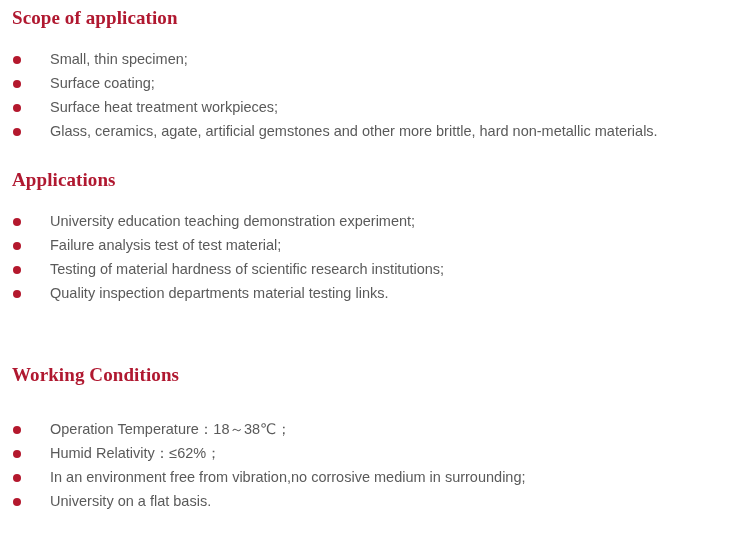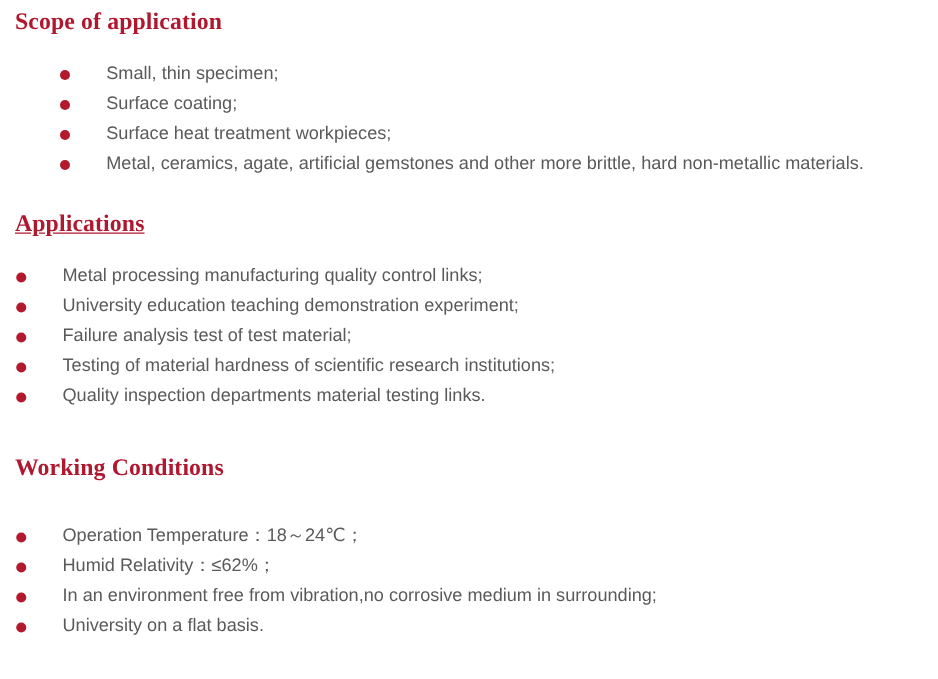--- a/index.html
+++ b/index.html
@@ -62,23 +62,23 @@
     border-radius: 50%;
     background: #B4182D;
   }
   .bullet-text {
     display: inline-block;
     vertical-align: baseline;
   }
 
   
   #heading-scope        { top: 7px; }
-  #list-scope           { top: 47px; padding-left: 35px; }
+  #list-scope           { top: 47px; }
 
-  #heading-applications { top: 169px; text-decoration: underline; }
+  #heading-applications { top: 169px; }
   #list-applications    { top: 209px; }
 
   #heading-working      { top: 364px; }
   #list-working         { top: 417px; }
 </style>
 </head>
 <body>
 
 <div class="page">
 
@@ -92,31 +92,27 @@
     <li class="bullet-item">
       <span class="bullet-dot"></span>
       <span class="bullet-text">Surface coating;</span>
     </li>
     <li class="bullet-item">
       <span class="bullet-dot"></span>
       <span class="bullet-text">Surface heat treatment workpieces;</span>
     </li>
     <li class="bullet-item">
       <span class="bullet-dot"></span>
-      <span class="bullet-text">Metal, ceramics, agate, artificial gemstones and other more brittle, hard non-metallic materials.</span>
+      <span class="bullet-text">Glass, ceramics, agate, artificial gemstones and other more brittle, hard non-metallic materials.</span>
     </li>
   </ul>
 
   <div class="section-heading" id="heading-applications">Applications</div>
 
   <ul class="bullet-list" id="list-applications">
-    <li class="bullet-item">
-      <span class="bullet-dot"></span>
-      <span class="bullet-text">Metal processing manufacturing quality control links;</span>
-    </li>
     <li class="bullet-item">
       <span class="bullet-dot"></span>
       <span class="bullet-text">University education teaching demonstration experiment;</span>
     </li>
     <li class="bullet-item">
       <span class="bullet-dot"></span>
       <span class="bullet-text">Failure analysis test of test material;</span>
     </li>
     <li class="bullet-item">
       <span class="bullet-dot"></span>
@@ -126,21 +122,21 @@
       <span class="bullet-dot"></span>
       <span class="bullet-text">Quality inspection departments material testing links.</span>
     </li>
   </ul>
 
   <div class="section-heading" id="heading-working">Working Conditions</div>
 
   <ul class="bullet-list" id="list-working">
     <li class="bullet-item">
       <span class="bullet-dot"></span>
-      <span class="bullet-text">Operation Temperature：18～24℃；</span>
+      <span class="bullet-text">Operation Temperature：18～38℃；</span>
     </li>
     <li class="bullet-item">
       <span class="bullet-dot"></span>
       <span class="bullet-text">Humid Relativity：≤62%；</span>
     </li>
     <li class="bullet-item">
       <span class="bullet-dot"></span>
       <span class="bullet-text">In an environment free from vibration,no corrosive medium in surrounding;</span>
     </li>
     <li class="bullet-item">

